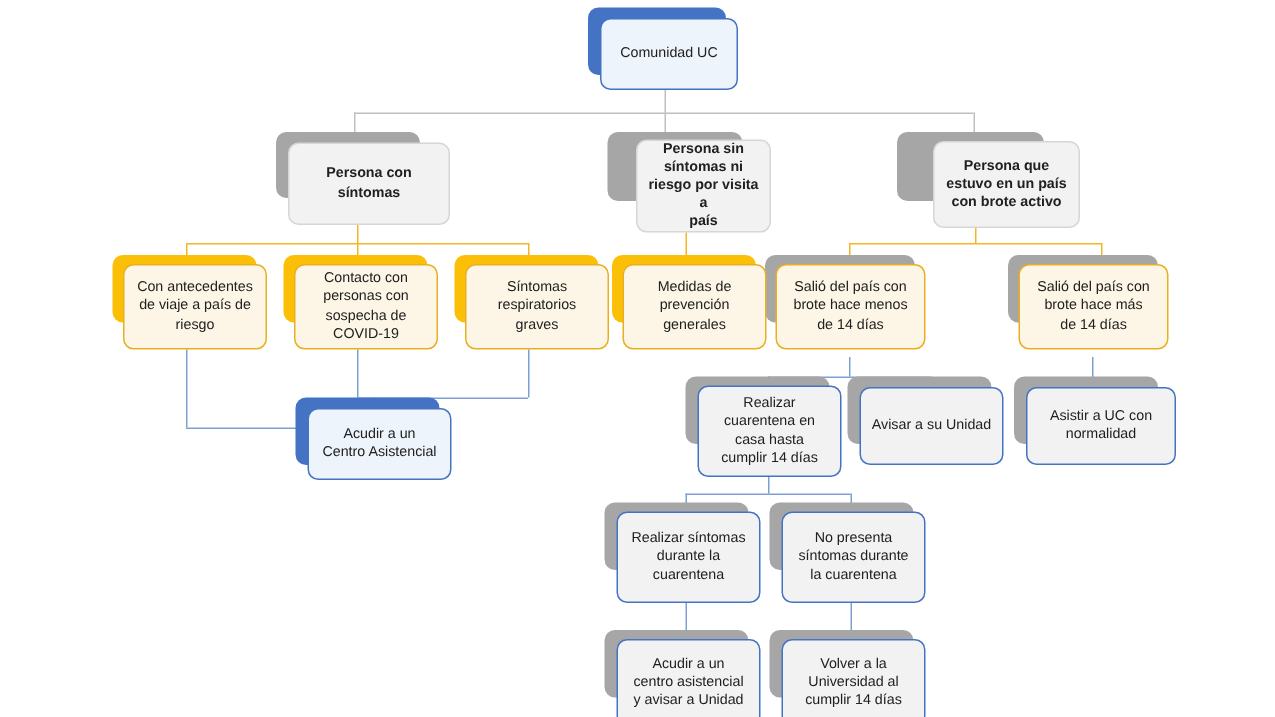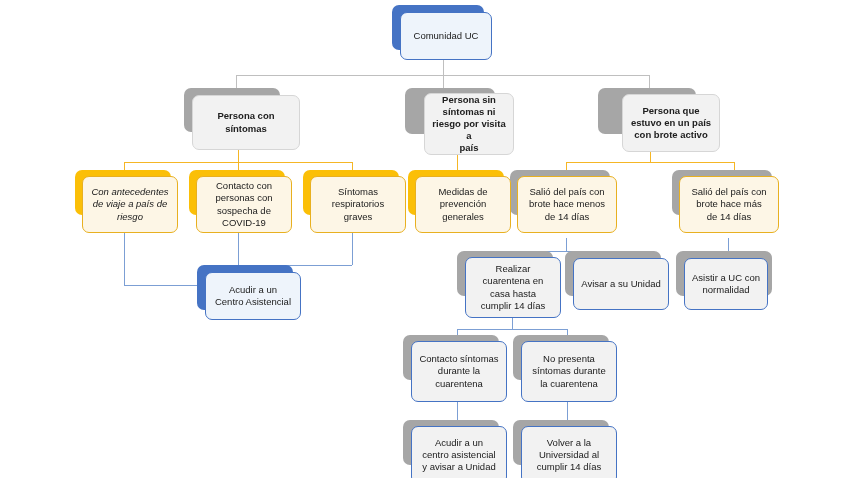--- a/index.html
+++ b/index.html
@@ -119,21 +119,21 @@
 síntomas ni
 riesgo por visita a
 país</div>
 
   <div class="shadow sh-gray" style="left:598px; top:88px; width:98px; height:46px;"></div>
   <div class="node n-gray bold" style="left:606px; top:94px; width:98px; height:58px;margin-left:16px;">Persona que
 estuvo en un país
 con brote activo</div>
 
   <div class="shadow sh-yellow" style="left:75px; top:170px; width:96px; height:45px;"></div>
-  <div class="node n-yellow" style="left:82px; top:176px; width:96px; height:57px;font-style:italic;">Con antecedentes
+  <div class="node n-yellow" style="left:82px; top:176px; width:96px; height:57px;">Con antecedentes
 de viaje a país de
 riesgo</div>
 
   <div class="shadow sh-yellow" style="left:189px; top:170px; width:96px; height:45px;"></div>
   <div class="node n-yellow" style="left:196px; top:176px; width:96px; height:57px;text-align:center;">Contacto con
 personas con
 sospecha de
 COVID-19</div>
 
   <div class="shadow sh-yellow" style="left:303px; top:170px; width:96px; height:45px;"></div>
@@ -163,25 +163,25 @@
   <div class="shadow sh-gray" style="left:457px; top:251px; width:96px; height:45px;"></div>
   <div class="node n-grayb" style="left:465px; top:257px; width:96px; height:61px;">Realizar
 cuarentena en
 casa hasta
 cumplir 14 días</div>
 
   <div class="shadow sh-gray" style="left:565px; top:251px; width:96px; height:45px;"></div>
   <div class="node n-grayb" style="left:573px; top:258px; width:96px; height:52px;">Avisar a su Unidad</div>
 
   <div class="shadow sh-gray" style="left:676px; top:251px; width:96px; height:45px;"></div>
-  <div class="node n-grayb" style="left:684px; top:258px; width:84px; height:52px;">Asistir a UC con
+  <div class="node n-grayb" style="left:684px; top:258px; width:100px; height:52px;">Asistir a UC con
 normalidad</div>
 
   <div class="shadow sh-gray" style="left:403px; top:335px; width:96px; height:45px;"></div>
-  <div class="node n-grayb" style="left:411px; top:341px; width:96px; height:61px;">Contacto síntomas
+  <div class="node n-grayb" style="left:411px; top:341px; width:96px; height:61px;">Realizar síntomas
 durante la
 cuarentena</div>
 
   <div class="shadow sh-gray" style="left:513px; top:335px; width:96px; height:45px;"></div>
   <div class="node n-grayb" style="left:521px; top:341px; width:96px; height:61px;text-align:center;">No presenta
 síntomas durante
 la cuarentena</div>
 
   <div class="shadow sh-gray" style="left:403px; top:420px; width:96px; height:45px;"></div>
   <div class="node n-grayb" style="left:411px; top:426px; width:96px; height:58px;">Acudir a un

